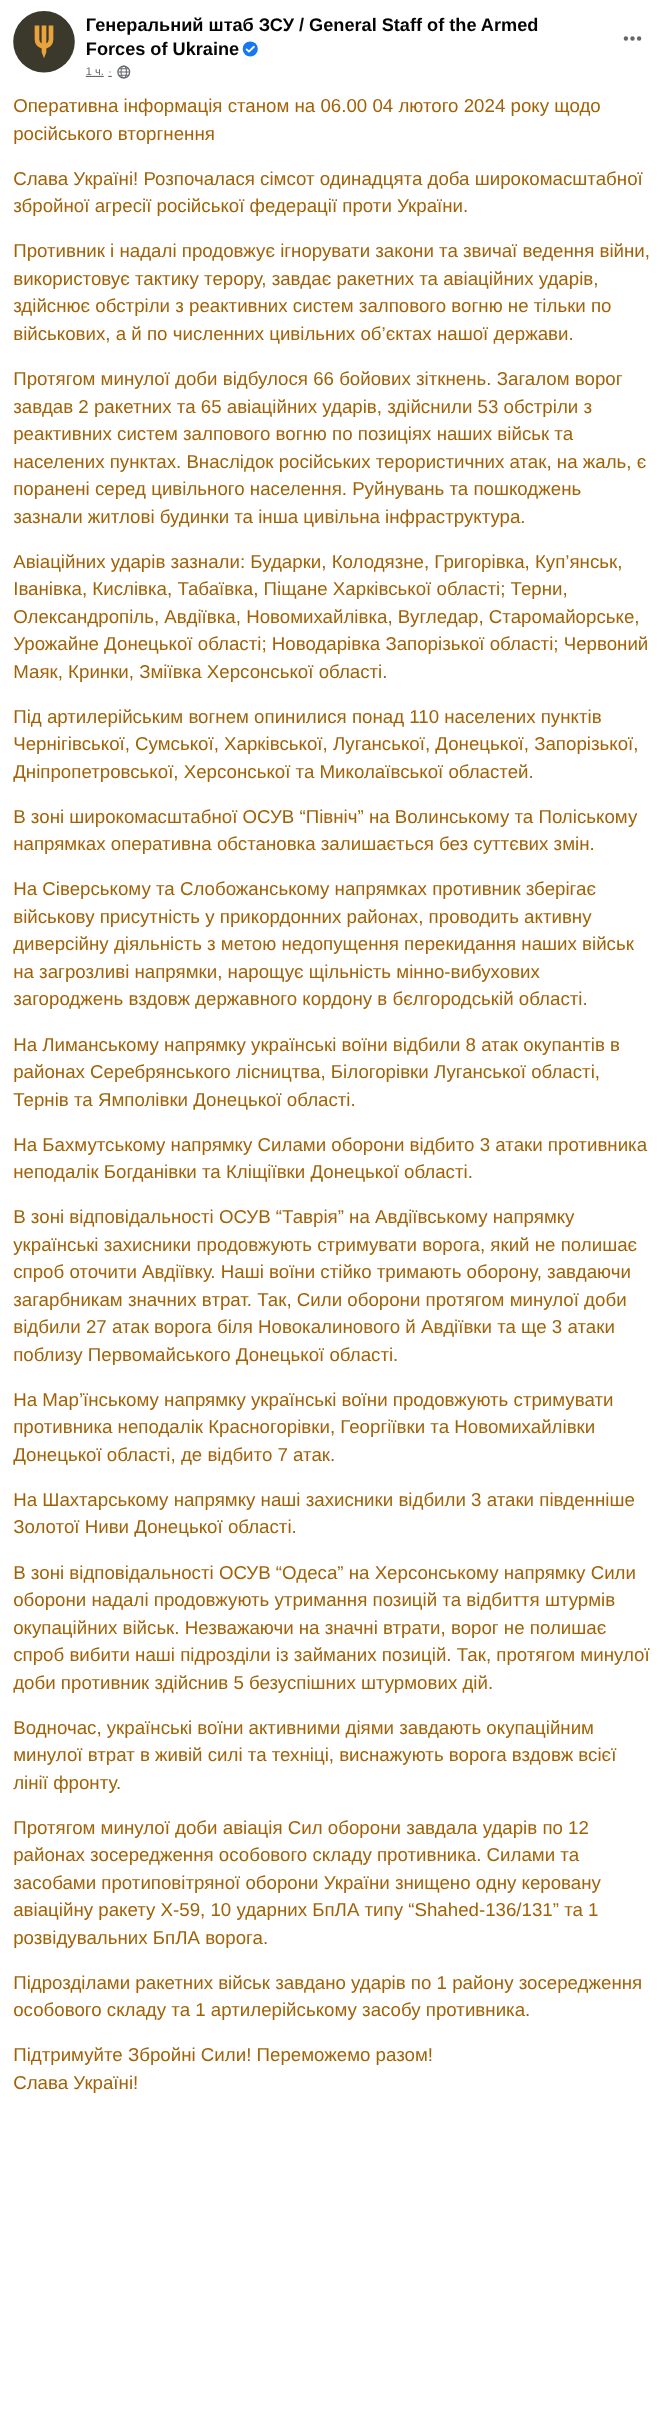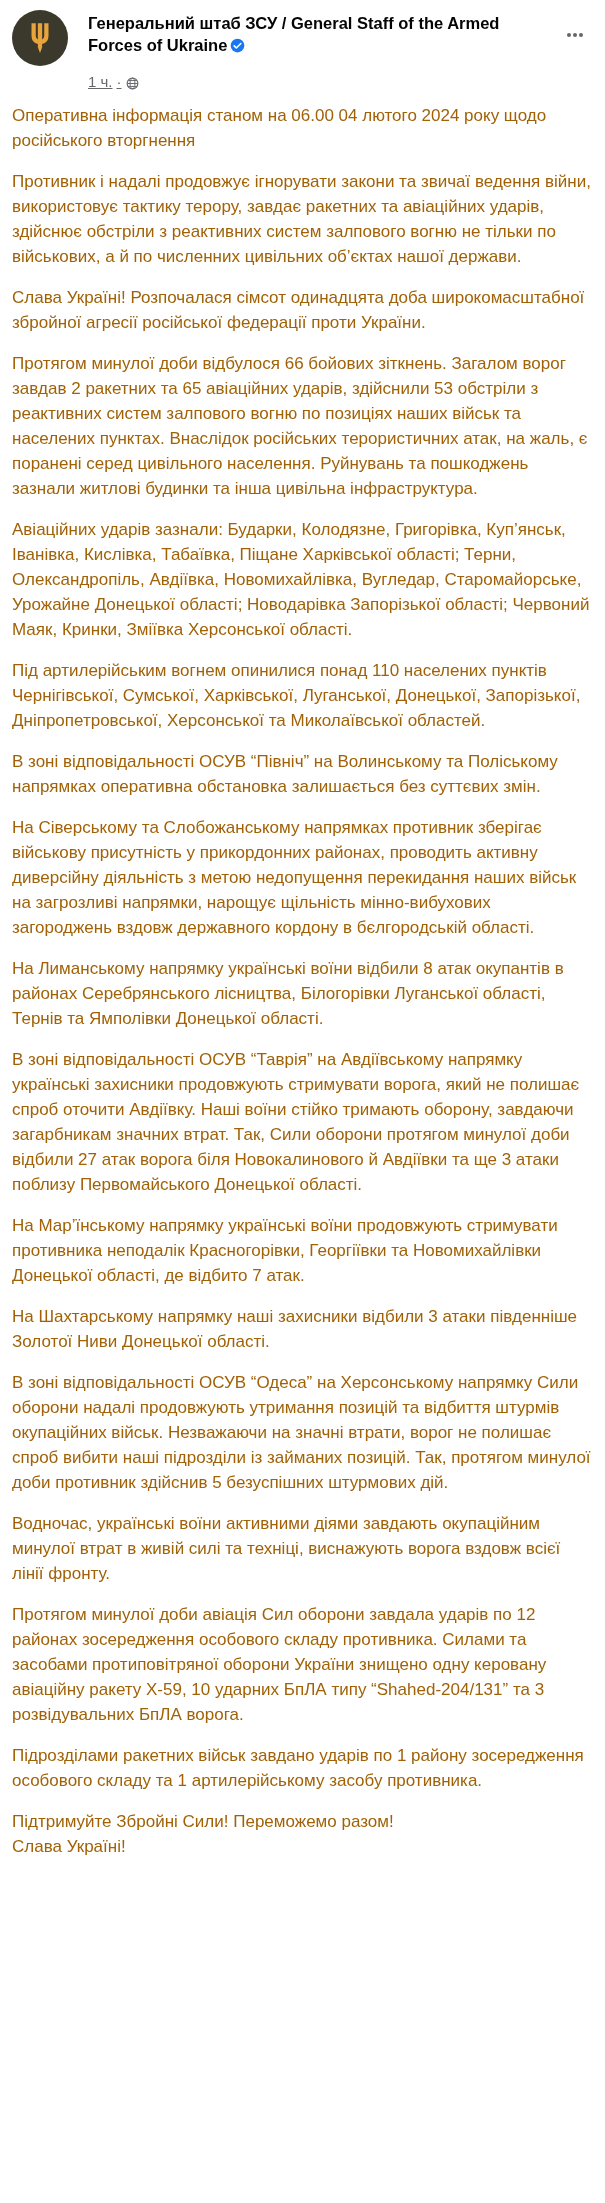--- a/index.html
+++ b/index.html
@@ -12,21 +12,21 @@
   .post-card {
     width: 605px;
     box-sizing: border-box;
     background: #ffffff;
     padding: 10px 12px 14px 12px;
   }
   
   .post-header {
     display: flex;
     align-items: flex-start;
-    gap: 20px;
+    gap: 10px;
     margin-bottom: 12px;
   }
   .avatar {
     width: 56px;
     height: 56px;
     border-radius: 50%;
     background: #3b382c;
     flex: 0 0 auto;
     display: flex;
     align-items: center;
@@ -47,25 +47,25 @@
     cursor: pointer;
   }
   .verified-badge {
     display: inline-block;
     width: 15px;
     height: 15px;
     vertical-align: -2px;
     margin-left: 3px;
   }
   .meta-row {
-    margin-top: 15px;
+    margin-top: 2px;
     display: flex;
     align-items: center;
     gap: 4px;
-    font-size: 15px;
+    font-size: 10px;
     color: #65676B;
     line-height: 1.3;
     text-decoration: underline;
   }
   .meta-row .timestamp { cursor: pointer; }
   .meta-row .dot-sep { color: #65676B; }
   .globe-icon { width: 13px; height: 13px; display: inline-block; }
   .more-button {
     flex: 0 0 auto;
     width: 36px;
@@ -137,32 +137,33 @@
           <circle cx="10" cy="10" r="2" fill="#65676B"></circle>
           <circle cx="16" cy="10" r="2" fill="#65676B"></circle>
         </svg>
       </span>
     </button>
 
   </div>
 
   <div class="post-text">
       <p class="post-paragraph">Оперативна інформація станом на 06.00 04 лютого 2024 року щодо російського вторгнення</p>
+      <p class="post-paragraph">Слава Україні! Розпочалася сімсот одинадцята доба широкомасштабної збройної агресії російської федерації проти України.</p>
       <p class="post-paragraph">Противник і надалі продовжує ігнорувати закони та звичаї ведення війни, використовує тактику терору, завдає ракетних та авіаційних ударів, здійснює обстріли з реактивних систем залпового вогню не тільки по військових, а й по численних цивільних об’єктах нашої держави.</p>
-      <p class="post-paragraph">Слава Україні! Розпочалася сімсот одинадцята доба широкомасштабної збройної агресії російської федерації проти України.</p>
       <p class="post-paragraph">Протягом минулої доби відбулося 66 бойових зіткнень. Загалом ворог завдав 2 ракетних та 65 авіаційних ударів, здійснили 53 обстріли з реактивних систем залпового вогню по позиціях наших військ та населених пунктах. Внаслідок російських терористичних атак, на жаль, є поранені серед цивільного населення. Руйнувань та пошкоджень зазнали житлові будинки та інша цивільна інфраструктура.</p>
       <p class="post-paragraph">Авіаційних ударів зазнали: Бударки, Колодязне, Григорівка, Куп’янськ, Іванівка, Кислівка, Табаївка, Піщане Харківської області; Терни, Олександропіль, Авдіївка, Новомихайлівка, Вугледар, Старомайорське, Урожайне Донецької області; Новодарівка Запорізької області; Червоний Маяк, Кринки, Зміївка Херсонської області.</p>
       <p class="post-paragraph">Під артилерійським вогнем опинилися понад 110 населених пунктів Чернігівської, Сумської, Харківської, Луганської, Донецької, Запорізької, Дніпропетровської, Херсонської та Миколаївської областей.</p>
-      <p class="post-paragraph">В зоні відповідальності ОСУВ “Північ” на Волинському та Поліському напрямках оперативна обстановка залишається без суттєвих змін.</p>
+      <p class="post-paragraph">В зоні широкомасштабної ОСУВ “Північ” на Волинському та Поліському напрямках оперативна обстановка залишається без суттєвих змін.</p>
       <p class="post-paragraph">На Сіверському та Слобожанському напрямках противник зберігає військову присутність у прикордонних районах, проводить активну диверсійну діяльність з метою недопущення перекидання наших військ на загрозливі напрямки, нарощує щільність мінно-вибухових загороджень вздовж державного кордону в бєлгородській області.</p>
       <p class="post-paragraph">На Лиманському напрямку українські воїни відбили 8 атак окупантів в районах Серебрянського лісництва, Білогорівки Луганської області, Тернів та Ямполівки Донецької області.</p>
+      <p class="post-paragraph">На Бахмутському напрямку Силами оборони відбито 3 атаки противника неподалік Богданівки та Кліщіївки Донецької області.</p>
       <p class="post-paragraph">В зоні відповідальності ОСУВ “Таврія” на Авдіївському напрямку українські захисники продовжують стримувати ворога, який не полишає спроб оточити Авдіївку. Наші воїни стійко тримають оборону, завдаючи загарбникам значних втрат. Так, Сили оборони протягом минулої доби відбили 27 атак ворога біля Новокалинового й Авдіївки та ще 3 атаки поблизу Первомайського Донецької області.</p>
       <p class="post-paragraph">На Мар’їнському напрямку українські воїни продовжують стримувати противника неподалік Красногорівки, Георгіївки та Новомихайлівки Донецької області, де відбито 7 атак.</p>
       <p class="post-paragraph">На Шахтарському напрямку наші захисники відбили 3 атаки південніше Золотої Ниви Донецької області.</p>
       <p class="post-paragraph">В зоні відповідальності ОСУВ “Одеса” на Херсонському напрямку Сили оборони надалі продовжують утримання позицій та відбиття штурмів окупаційних військ. Незважаючи на значні втрати, ворог не полишає спроб вибити наші підрозділи із займаних позицій. Так, протягом минулої доби противник здійснив 5 безуспішних штурмових дій.</p>
       <p class="post-paragraph">Водночас, українські воїни активними діями завдають окупаційним минулої втрат в живій силі та техніці, виснажують ворога вздовж всієї лінії фронту.</p>
-      <p class="post-paragraph">Протягом минулої доби авіація Сил оборони завдала ударів по 12 районах зосередження особового складу противника. Силами та засобами протиповітряної оборони України знищено одну керовану авіаційну ракету Х-59, 10 ударних БпЛА типу “Shahed-204/131” та 3 розвідувальних БпЛА ворога.</p>
+      <p class="post-paragraph">Протягом минулої доби авіація Сил оборони завдала ударів по 12 районах зосередження особового складу противника. Силами та засобами протиповітряної оборони України знищено одну керовану авіаційну ракету Х-59, 10 ударних БпЛА типу “Shahed-136/131” та 1 розвідувальних БпЛА ворога.</p>
       <p class="post-paragraph">Підрозділами ракетних військ завдано ударів по 1 району зосередження особового складу та 1 артилерійському засобу противника.</p>
       <p class="post-paragraph">Підтримуйте Збройні Сили! Переможемо разом!
 Слава Україні!</p>
     </div>
 
 </div>
 
 </body></html>

